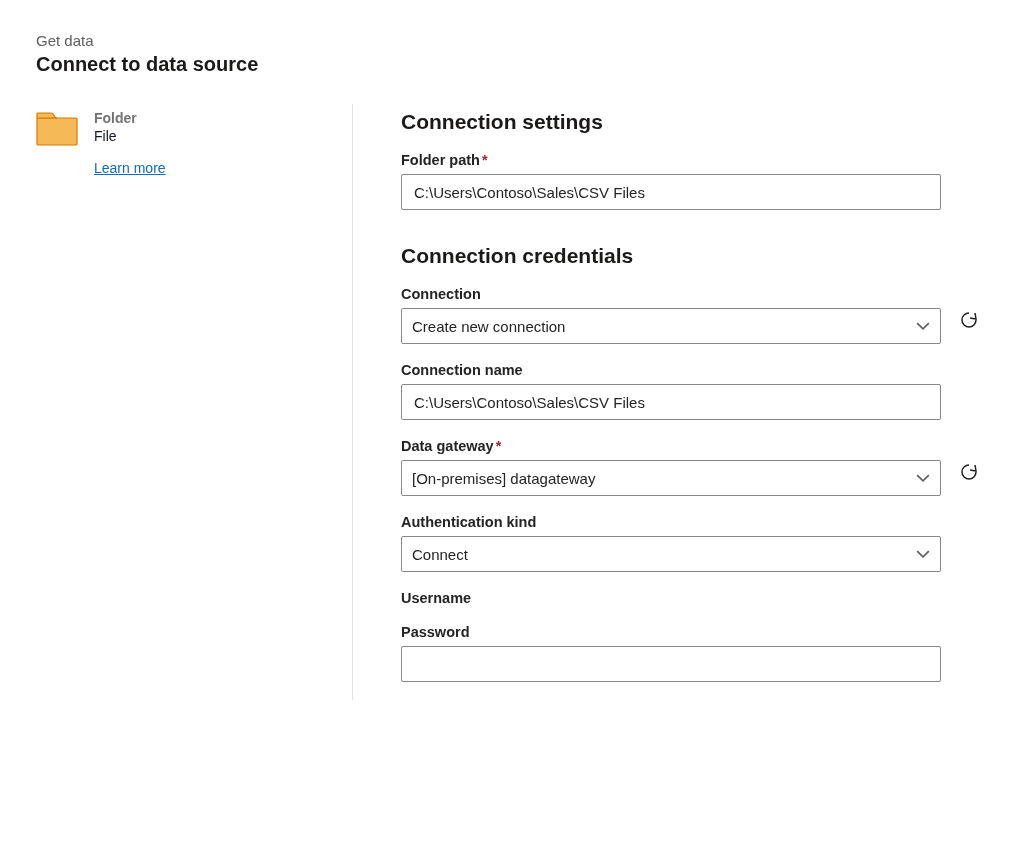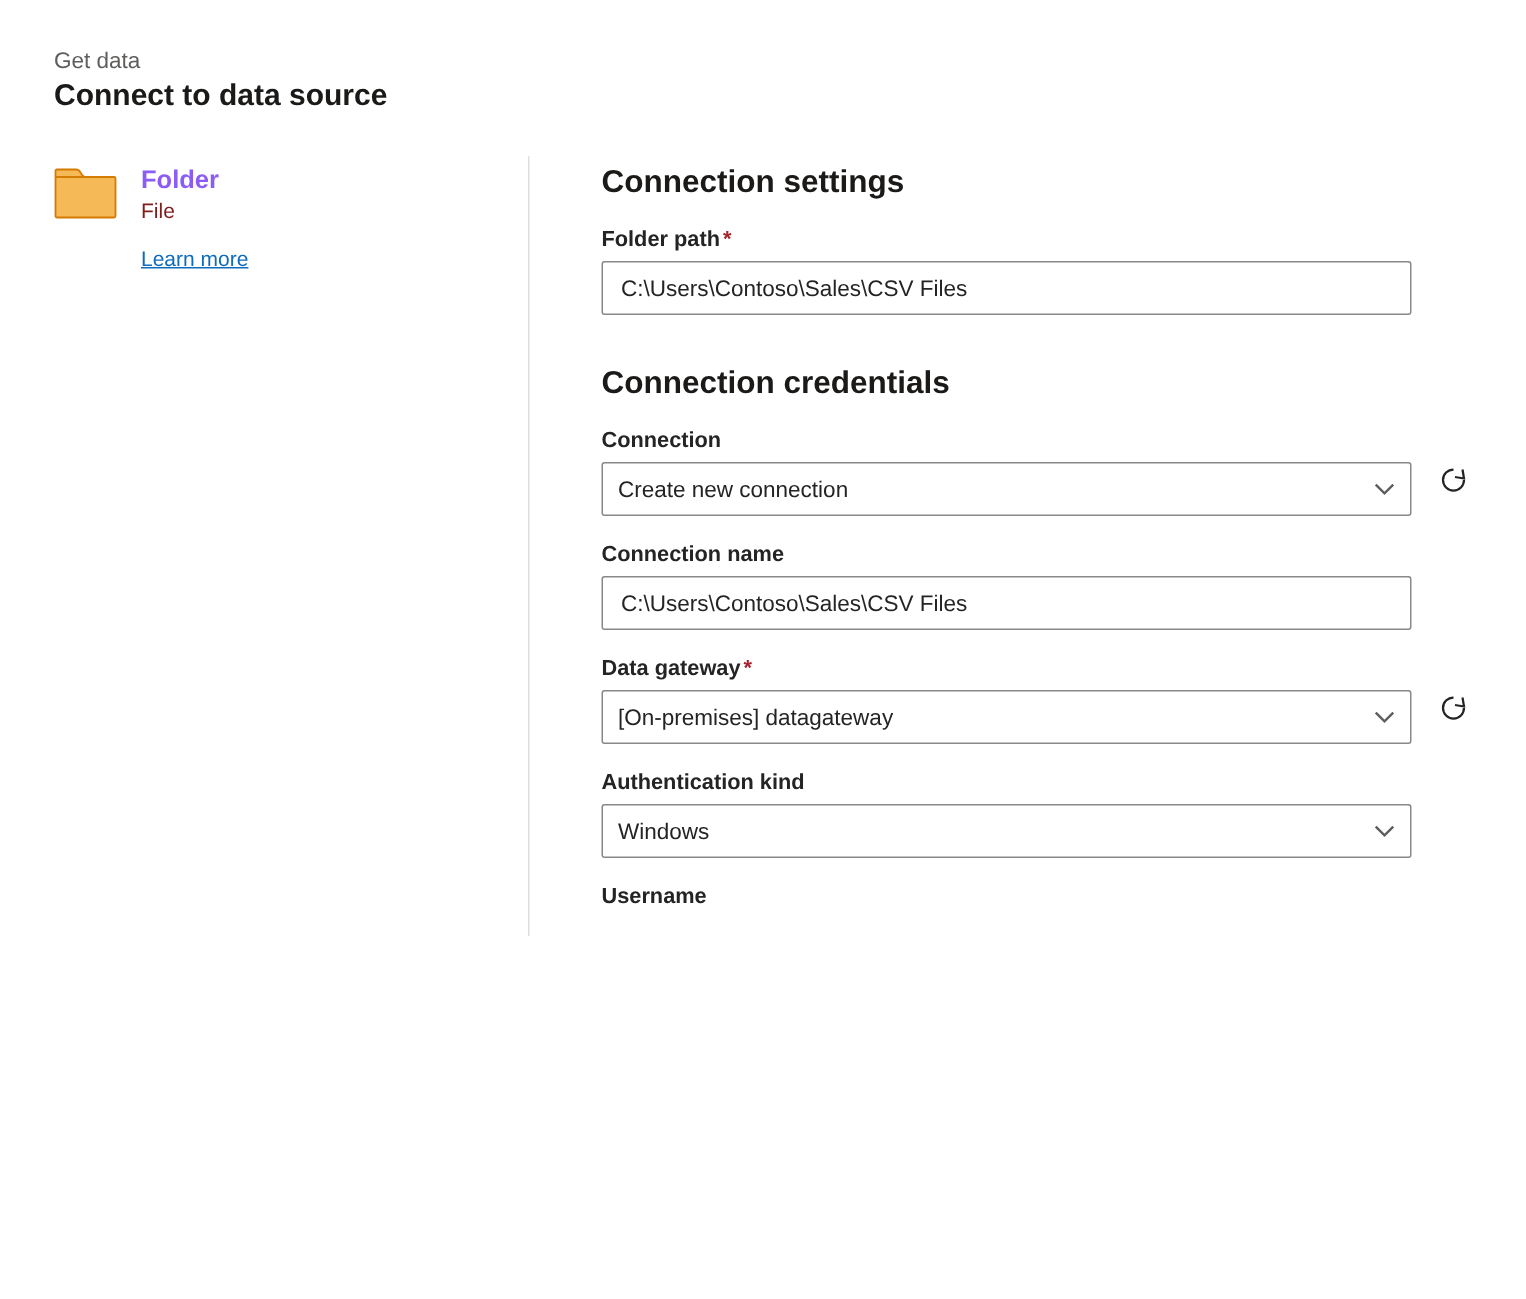--- a/index.html
+++ b/index.html
@@ -41,26 +41,26 @@
     gap: 16px;
   }
   .folder-svg {
     flex: 0 0 42px;
     width: 42px;
     height: 34px;
     margin-top: 2px;
   }
   .source-meta .src-title {
     font-weight: 600;
-    font-size: 17px;
-    color: #8b5cf6;
+    font-size: 14px;
+    color: #737373;
   }
   .source-meta .src-sub {
     font-size: 14px;
-    color: #7f1d1d;
+    color: #0f172a;
     margin-top: 2px;
   }
   .learn-link {
     display: inline-block;
     margin-top: 16px;
     font-size: 14px;
     color: #0f6cbd;
     text-decoration: underline;
     cursor: pointer;
   }
@@ -210,27 +210,33 @@
               <path d="M10 3 A7 7 0 1 0 17 10" fill="none" stroke="currentColor" stroke-width="1.5"></path>
               <path d="M16 3 L17 9 L11 8" fill="none" stroke="currentColor" stroke-width="1.5"></path>
             </svg>
         </div>
       </div>
     </div>
 
     <div class="field">
       <label class="field-label">Authentication kind</label>
       <div class="control">
-        <span>Windows</span>
+        <span>Connect</span>
         <svg class="chev" viewBox="0 0 12 12">
             <path d="M1 3.5 L6 8.5 L11 3.5" fill="none" stroke="currentColor" stroke-width="1.4"></path>
           </svg>
       </div>
     </div>
 
     <div class="field">
       <label class="field-label">Username</label>
     </div>
 
+    <div class="field">
+      <label class="field-label">Password</label>
+      <div class="control">
+        <input type="password" style="">
+      </div>
+    </div>
 
 
   </div>
 </div>
 
 </body></html>

